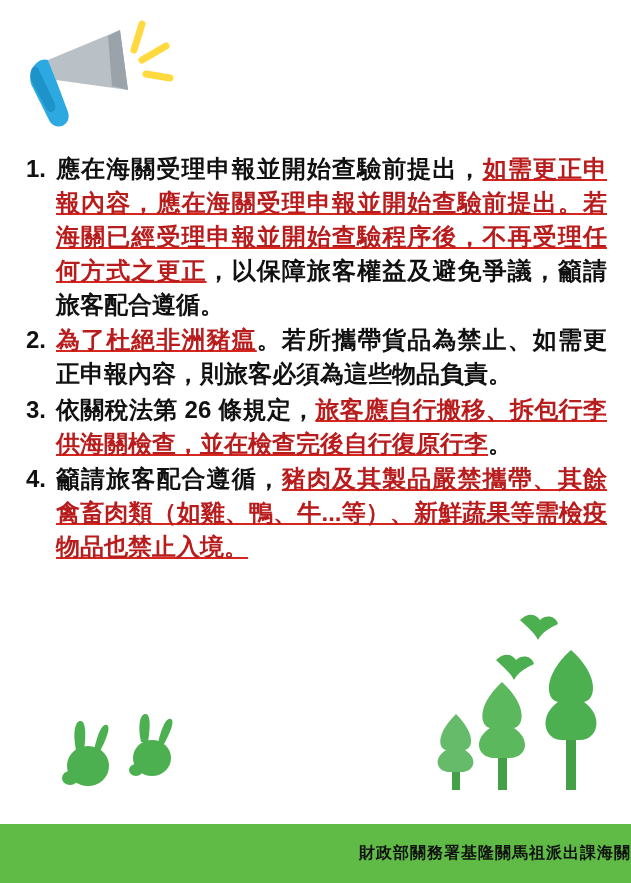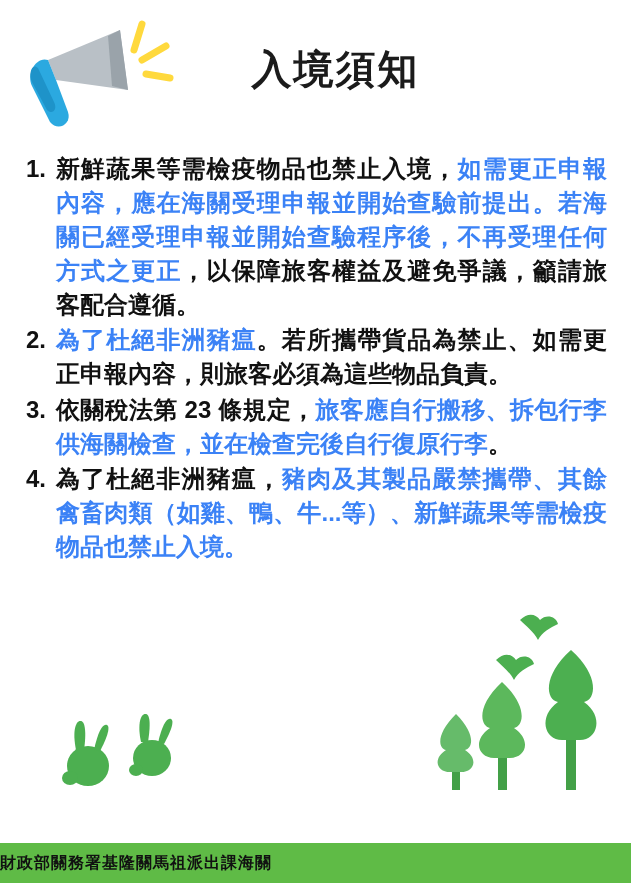--- a/index.html
+++ b/index.html
@@ -60,42 +60,43 @@
   }
   ol.notices > li > .num {
     position: absolute;
     left: 0; top: 0;
     width: 28px;
     font-size: 24px;
     font-weight: bold;
     color: #111111;
   }
   .hl {
-    color: #3b82f6;
+    color: #b91c1c;
+    text-decoration: underline;
     text-decoration-color: #d7261e;
     text-underline-offset: 2px;
   }
 
   
   .scenery {
     position: absolute;
     left: 0; bottom: 43px;
     width: 631px; height: 250px;
     pointer-events: none;
   }
 
   
   .footer {
     position: absolute;
     left: 0; right: 0; bottom: 0;
-    height: 40px;
+    height: 59px;
     background: #5fbb46;
     display: flex;
     align-items: center;
-    justify-content: flex-start;
+    justify-content: flex-end;
   }
   .footer-text {
     color: #111111;
     font-size: 16px;
     font-weight: bold;
     letter-spacing: 1px;
   }
 </style>
 </head>
 <body>
@@ -112,29 +113,28 @@
       </g>
 
       <path d="M24 44 L96 14 L104 74 L32 64 Z" fill="#b9c0c6"></path>
       <path d="M96 14 L104 74 L88 70 L84 20 Z" fill="#9aa3aa"></path>
 
       <path d="M24 44 L32 64 L44 96 C48 108 34 116 26 106 L8 70 C2 58 12 40 24 44 Z" fill="#2ba9e0"></path>
       <path d="M14 52 L30 86 C34 94 28 99 23 94 L8 66 C4 58 8 46 14 52 Z" fill="#1e93c9"></path>
     </svg>
   </div>
 
-  <div class="title">入境須知</div>
 </div>
 
 <div class="content">
   <ol class="notices" id="notice-list">
-      <li><span class="num">1.</span><span class="">新鮮蔬果等需檢疫物品也禁止入境，</span><span class="hl">如需更正申報內容，應在海關受理申報並開始查驗前提出。若海關已經受理申報並開始查驗程序後，不再受理任何方式之更正</span><span class="">，以保障旅客權益及避免爭議，籲請旅客配合遵循。</span></li>
+      <li><span class="num">1.</span><span class="">應在海關受理申報並開始查驗前提出，</span><span class="hl">如需更正申報內容，應在海關受理申報並開始查驗前提出。若海關已經受理申報並開始查驗程序後，不再受理任何方式之更正</span><span class="">，以保障旅客權益及避免爭議，籲請旅客配合遵循。</span></li>
       <li><span class="num">2.</span><span class="hl">為了杜絕非洲豬瘟</span><span class="">。若所攜帶貨品為禁止、如需更正申報內容，則旅客必須為這些物品負責。</span></li>
-      <li><span class="num">3.</span><span class="">依關稅法第 23 條規定，</span><span class="hl">旅客應自行搬移、拆包行李供海關檢查，並在檢查完後自行復原行李</span><span class="">。</span></li>
-      <li><span class="num">4.</span><span class="">為了杜絕非洲豬瘟，</span><span class="hl">豬肉及其製品嚴禁攜帶、其餘禽畜肉類（如雞、鴨、牛...等）、新鮮蔬果等需檢疫物品也禁止入境。</span></li>
+      <li><span class="num">3.</span><span class="">依關稅法第 26 條規定，</span><span class="hl">旅客應自行搬移、拆包行李供海關檢查，並在檢查完後自行復原行李</span><span class="">。</span></li>
+      <li><span class="num">4.</span><span class="">籲請旅客配合遵循，</span><span class="hl">豬肉及其製品嚴禁攜帶、其餘禽畜肉類（如雞、鴨、牛...等）、新鮮蔬果等需檢疫物品也禁止入境。</span></li>
     </ol>
 </div>
 
 <div class="scenery">
   <svg viewBox="0 0 631 250" width="631" height="250" aria-hidden="true">
 
     <g fill="#4caf50">
       <path d="M520 30 C528 22 536 24 540 30 C546 24 556 26 558 34 C550 38 542 42 538 50 C534 42 526 36 520 30 Z"></path>
       <path d="M496 70 C504 62 512 64 516 70 C522 64 532 66 534 74 C526 78 518 82 514 90 C510 82 502 76 496 70 Z"></path>
     </g>

